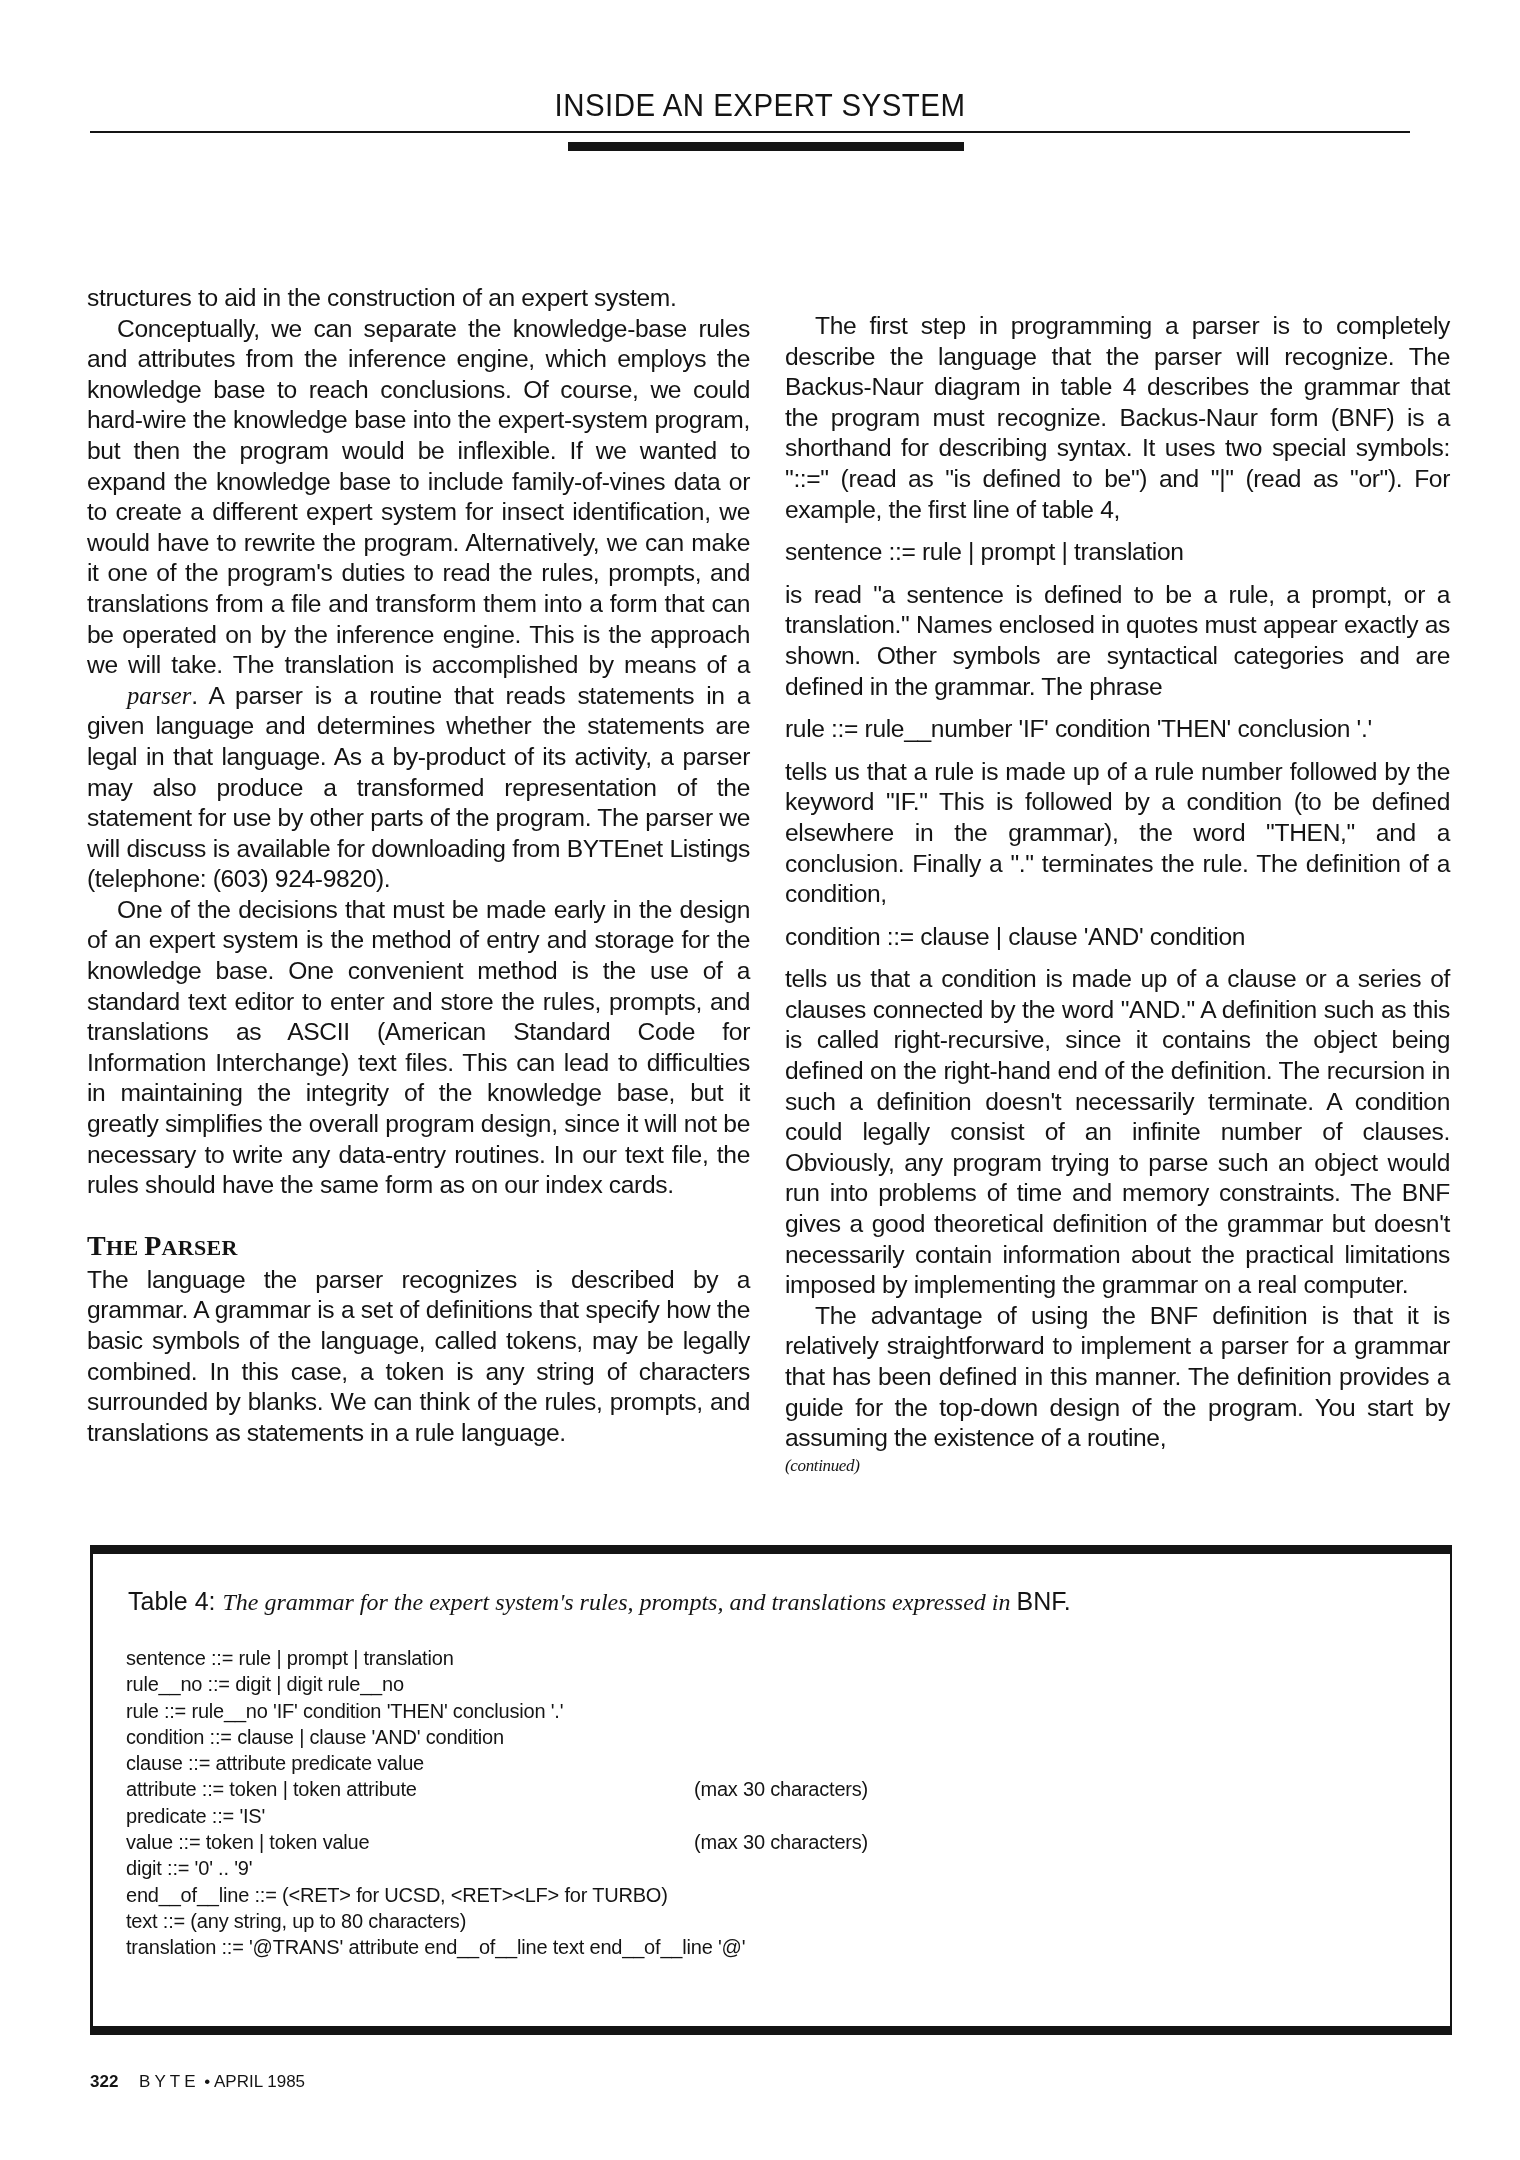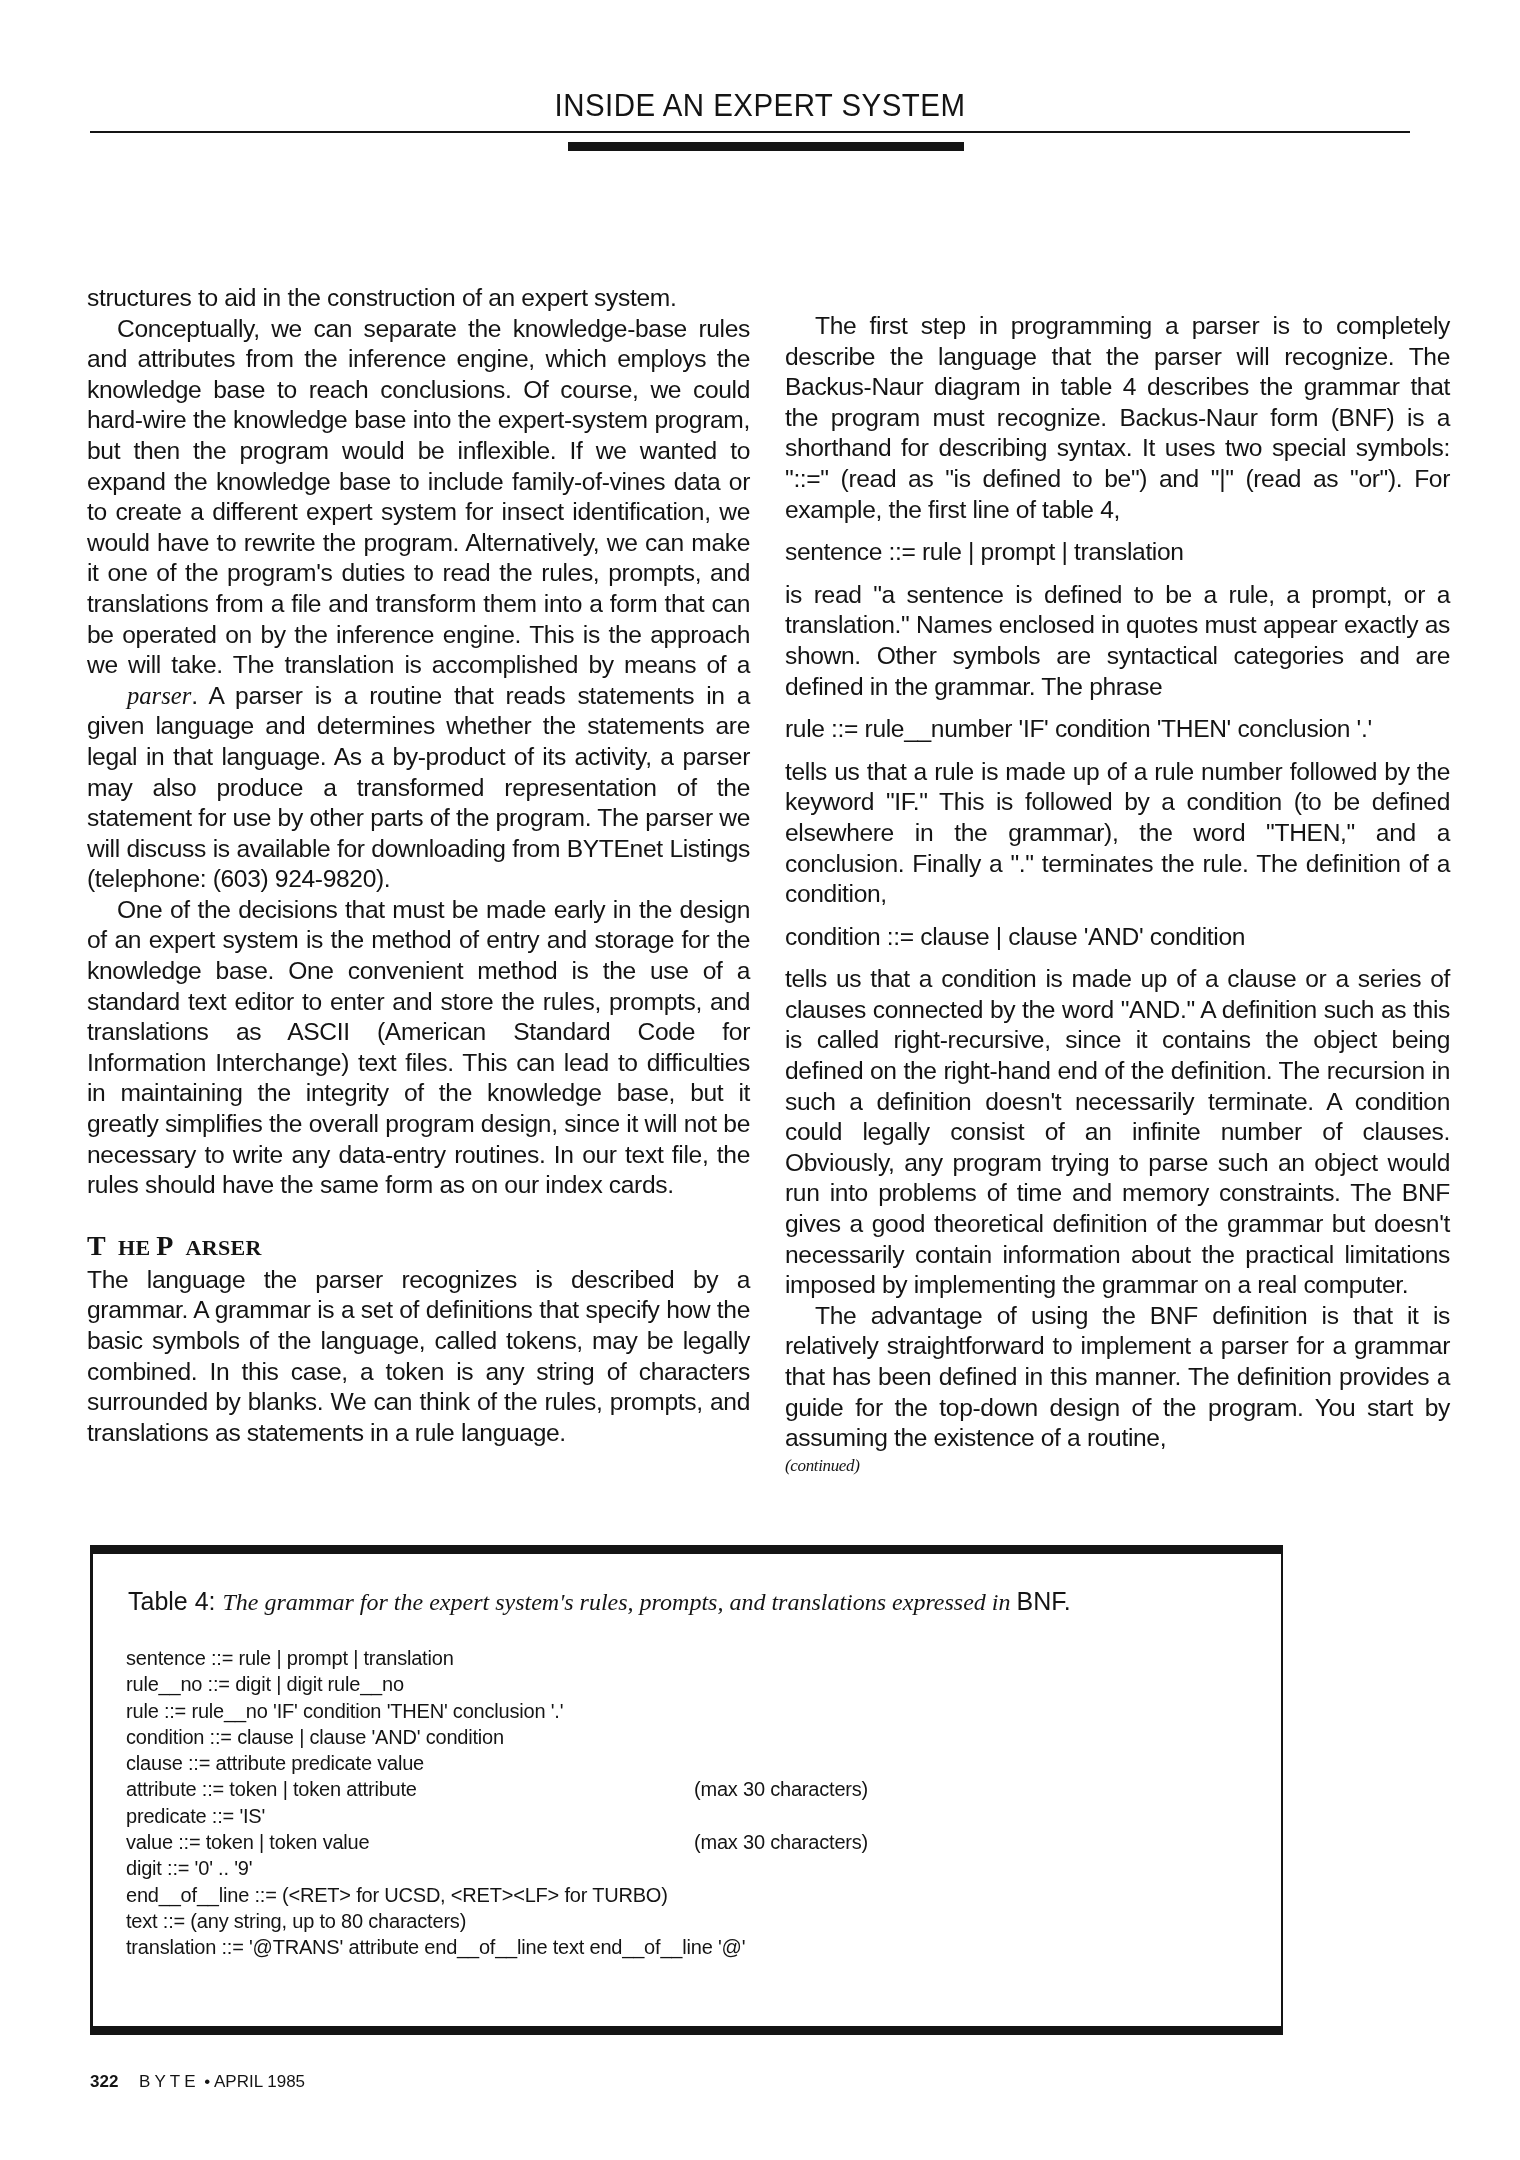--- a/index.html
+++ b/index.html
@@ -29,27 +29,27 @@
   .col-right { left: 785px; width: 665px; margin-top: 28px; }
   .column p { margin: 0; text-align: justify; text-align-last: left; hyphens: none; }
   .column p.indent { text-indent: 30px; }
   .column p.cont { text-indent: 0; }
   .column em { font-family: "Liberation Serif", "DejaVu Serif", serif; letter-spacing: 0; margin-left: 40px; }
   .bnf-line { margin: 12px 0 12px 0; white-space: nowrap; text-align: left; }
   .section-head {
     margin: 28px 0 0 0; font-family: "Liberation Serif", "DejaVu Serif", serif;
     font-weight: bold; font-size: 28px; line-height: 34px; letter-spacing: 0.3px;
   }
-  .section-head .sc { font-size: 22px; margin-left: 12px; }
+  .section-head .sc { font-size: 22px; }
   .continued {
     text-align: left; font-family: "Liberation Serif", "DejaVu Serif", serif;
     font-style: italic; font-size: 17px; line-height: 24px; margin-top: 2px;
   }
   .table-box {
-    position: absolute; left: 90px; top: 1545px; width: 1193px; height: 490px;
+    position: absolute; left: 90px; top: 1545px; width: 1362px; height: 490px;
     border-top: 9px solid #141414; border-bottom: 9px solid #141414;
     border-left: 3px solid #141414; border-right: 2px solid #141414;
     box-sizing: border-box;
   }
   .table-caption {
     position: absolute; left: 35px; top: 33px; font-size: 25px; white-space: nowrap;
     font-family: "Liberation Sans", "DejaVu Sans", sans-serif;
   }
   .table-caption .cap-italic {
     font-family: "Liberation Serif", "DejaVu Serif", serif; font-style: italic; font-size: 24px;

